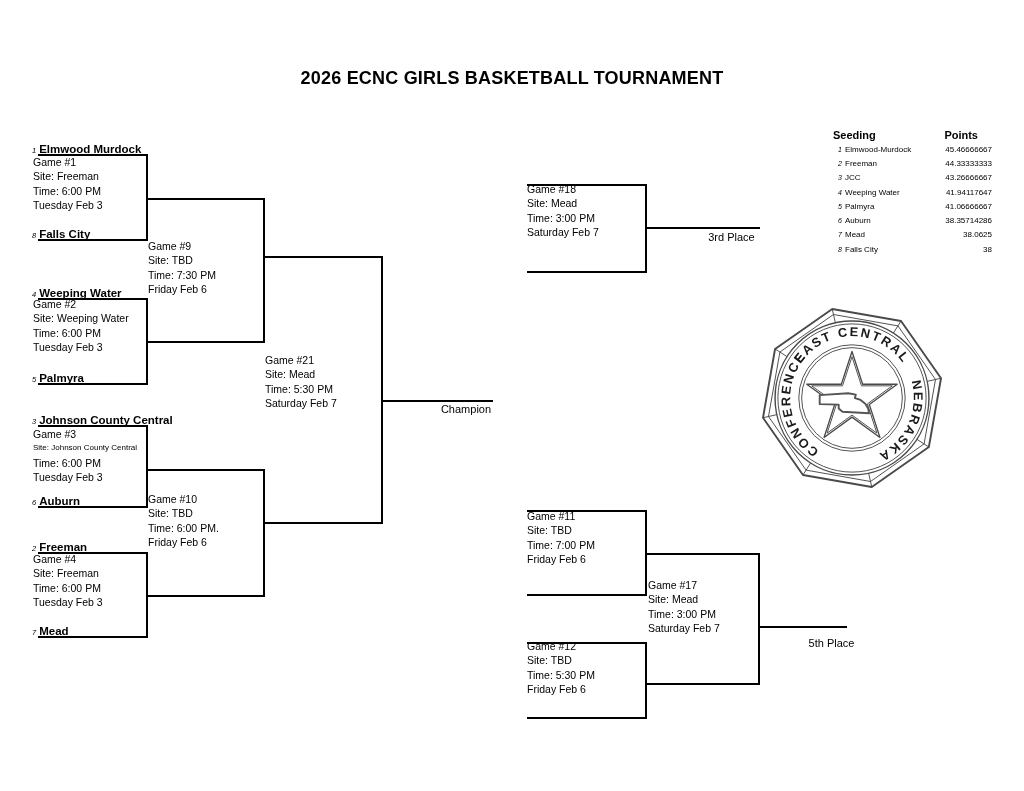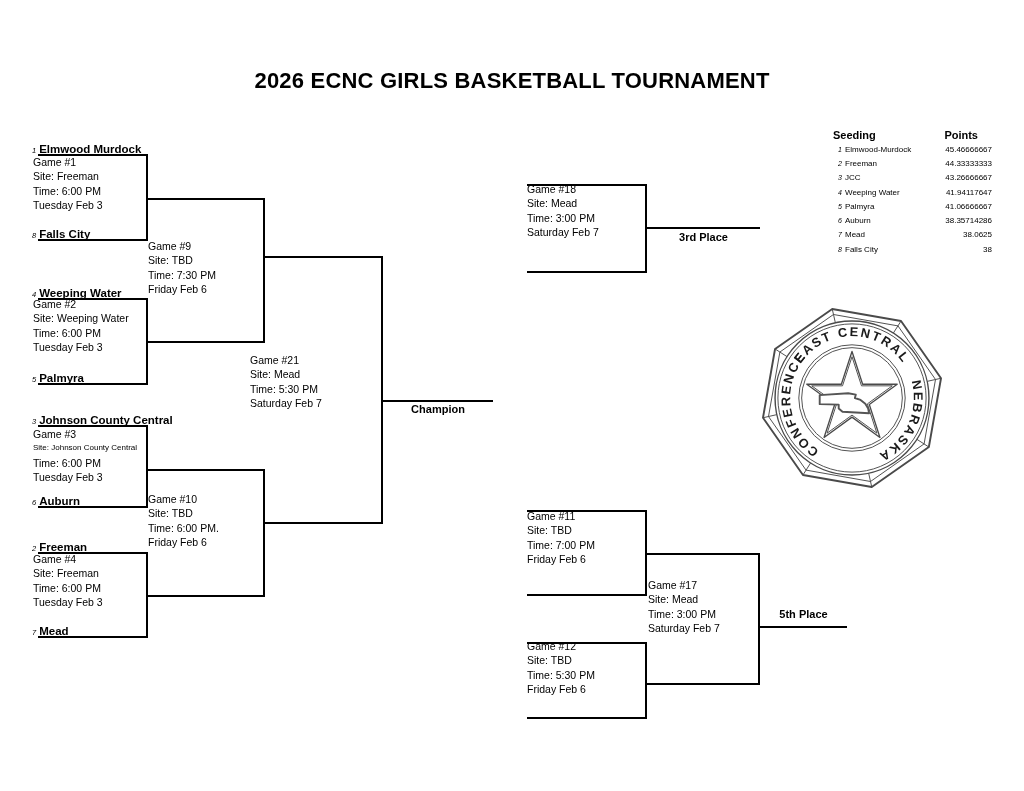--- a/index.html
+++ b/index.html
@@ -6,31 +6,31 @@
   .page{
     position:relative;width:1024px;height:791px;margin:0 auto;
     background:#ffffff;overflow:hidden;
     font-family:"Liberation Sans",sans-serif;color:#000;
   }
   
   .hl{position:absolute;height:2px;background:#000;}
   .vl{position:absolute;width:2px;background:#000;}
   
   .title{position:absolute;top:68px;left:0;width:100%;text-align:center;
-         font-size:22px;font-weight:bold;letter-spacing:.2px;}
+         font-size:18px;font-weight:bold;letter-spacing:.2px;}
   .subtitle{position:absolute;top:93px;left:0;width:100%;text-align:center;font-size:10.5px;}
   
   .slot{position:absolute;height:14px;display:flex;align-items:flex-end;gap:3px;}
   .seed{font-style:italic;font-size:7.5px;line-height:9px;}
   .tname{font-weight:bold;font-size:11.5px;line-height:12px;white-space:nowrap;}
   
   .game{position:absolute;width:120px;font-size:10.5px;line-height:14.4px;}
   .game .sm{font-size:8px;}
   
-  .plabel{position:absolute;text-align:center;font-weight:bold;font-size:11px;}
+  .plabel{position:absolute;text-align:center;font-weight:normal;font-size:11px;margin-left:28px;}
   
   .seedtable{position:absolute;left:833px;top:127px;width:161px;}
   .seedtable .thead{display:flex;justify-content:space-between;align-items:center;
                     height:15px;font-size:11px;font-weight:bold;}
   .seedtable .thead .h-seeding{margin-left:0;}
   .seedtable .thead .h-points{margin-right:16px;}
   .seedtable .trow{display:flex;align-items:center;height:14.3px;font-size:8px;}
   .seedtable .trow .rseed{width:7px;margin-left:5px;font-style:italic;font-size:7px;flex:none;}
   .seedtable .trow .rteam{white-space:nowrap;}
   .seedtable .trow .rpts{margin-left:auto;padding-right:2px;text-align:right;}
@@ -147,21 +147,21 @@
     <div>Site: TBD</div>
     <div>Time: 7:30 PM</div>
     <div>Friday Feb 6</div>
   </div>
   <div class="game" style="left:148px;top:492px">
     <div>Game #10</div>
     <div>Site: TBD</div>
     <div>Time: 6:00 PM.</div>
     <div>Friday Feb 6</div>
   </div>
-  <div class="game" style="left:250px;top:353px">
+  <div class="game" style="left:265px;top:353px">
     <div>Game #21</div>
     <div>Site: Mead</div>
     <div>Time: 5:30 PM</div>
     <div>Saturday Feb 7</div>
   </div>
   <div class="game" style="left:527px;top:182px">
     <div>Game #18</div>
     <div>Site: Mead</div>
     <div>Time: 3:00 PM</div>
     <div>Saturday Feb 7</div>
@@ -180,21 +180,21 @@
   </div>
   <div class="game" style="left:648px;top:578px">
     <div>Game #17</div>
     <div>Site: Mead</div>
     <div>Time: 3:00 PM</div>
     <div>Saturday Feb 7</div>
   </div>
 
   <div class="plabel" style="left:383px;top:403px;width:110px">Champion</div>
   <div class="plabel" style="left:647px;top:231px;width:113px">3rd Place</div>
-  <div class="plabel" style="left:760px;top:608px;width:87px">5th Place</div>
+  <div class="plabel" style="left:760px;top:637px;width:87px">5th Place</div>
 
   <div class="seedtable">
     <div class="thead">
       <span class="h-seeding">Seeding</span>
       <span class="h-points">Points</span>
     </div>
     <div class="trow">
       <span class="rseed">1</span>
       <span class="rteam">Elmwood-Murdock</span>
       <span class="rpts">45.46666667</span>

